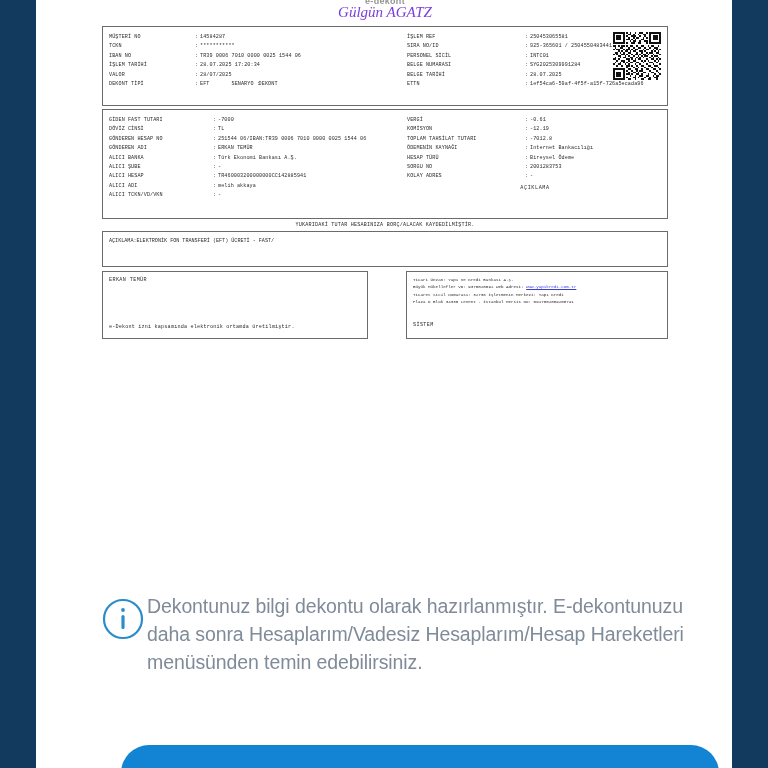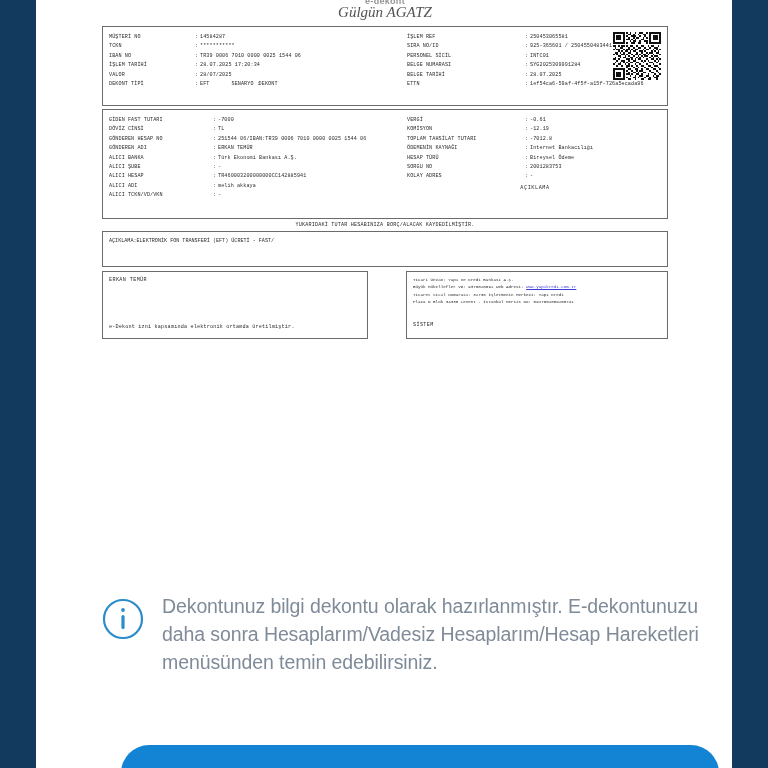--- a/index.html
+++ b/index.html
@@ -24,21 +24,21 @@
   .brand-wrap{height:26px;position:relative;}
   .brand{
     position:absolute;left:50%;top:-4px;transform:translateX(-50%);
     font-family:"Liberation Sans",sans-serif;
     font-size:9px;font-weight:bold;color:#3a3a3a;letter-spacing:.3px;
     opacity:.55;
   }
   .sign{
     position:absolute;left:50%;top:4px;transform:translateX(-50%);
     font-family:"Liberation Serif",serif;
-    font-style:italic;font-size:15px;color:#404040;
+    font-style:italic;font-size:15px;color:#6d28d9;
     white-space:nowrap;opacity:.9;
   }
 
   .box{
     border:1px solid #6b6b6b;
     box-sizing:border-box;
     position:relative;
     background:#fff;
   }
   .box + .box{margin-top:3px;}
@@ -77,21 +77,21 @@
   .foot-l{width:266px;height:68px;border:1px solid #6b6b6b;box-sizing:border-box;position:relative;padding:5px 6px;}
   .foot-r{width:262px;height:68px;border:1px solid #6b6b6b;box-sizing:border-box;position:relative;padding:5px 6px;}
   .foot-name{font-size:5.1px;letter-spacing:.4px;}
   .foot-bottom{position:absolute;left:6px;bottom:8px;font-size:5.1px;letter-spacing:.2px;white-space:nowrap;}
   .legal{font-size:4.2px;line-height:7.3px;white-space:nowrap;letter-spacing:0px;}
   .legal a{color:#3b3bdd;text-decoration:underline;}
   .sistem{position:absolute;left:6px;bottom:10px;font-size:5.1px;letter-spacing:.4px;}
 
   
   .notice{
-    position:absolute;left:66px;top:592px;width:610px;display:flex;gap:18px;
+    position:absolute;left:66px;top:592px;width:610px;display:flex;gap:3px;
   }
   .info-icon{flex:none;width:42px;height:42px;margin-top:6px;}
   .info-icon svg{display:block;}
   .notice-text{
     font-family:"Liberation Sans",sans-serif;
     font-size:19.5px;line-height:28px;color:#7f8b99;
     letter-spacing:-.1px;
   }
 
   

